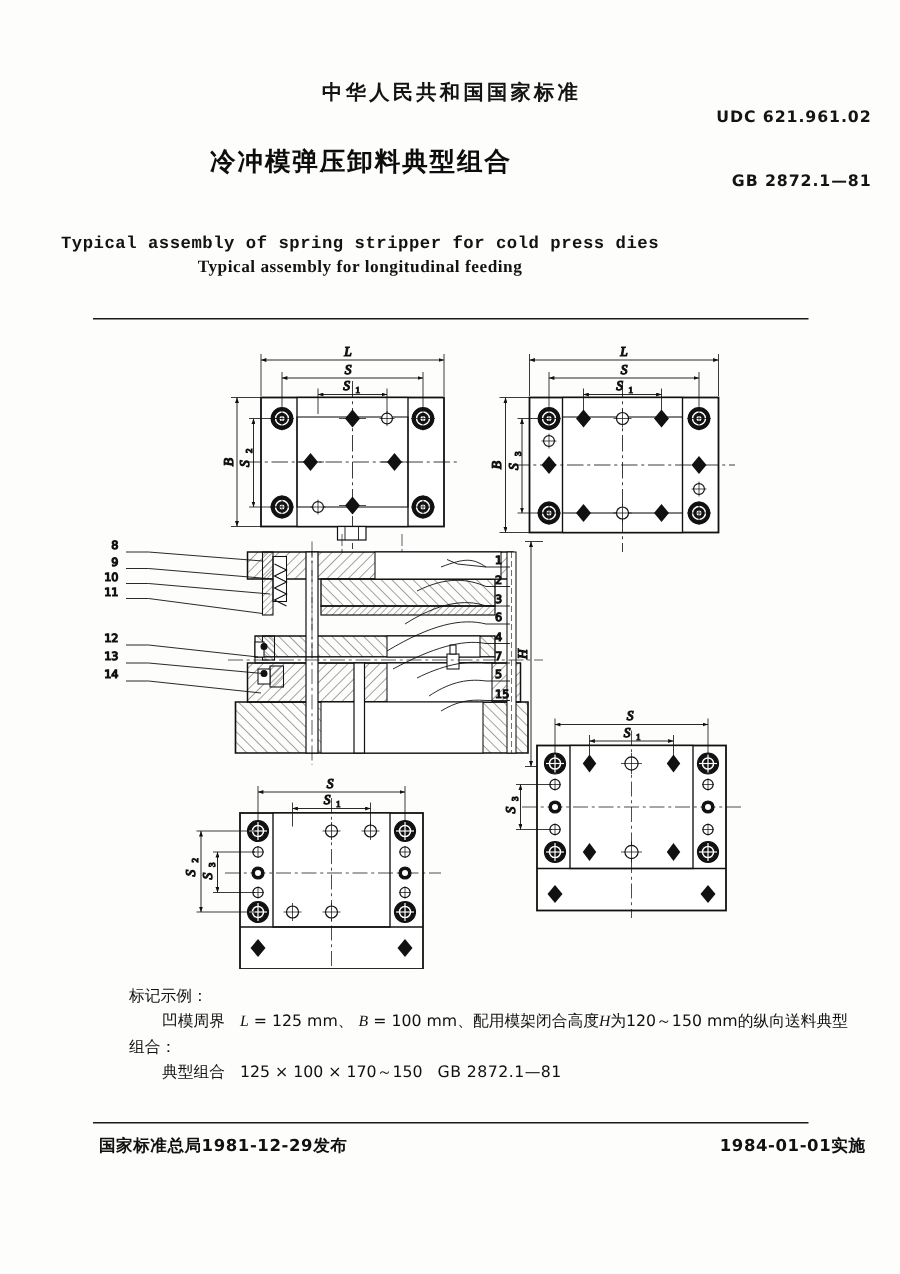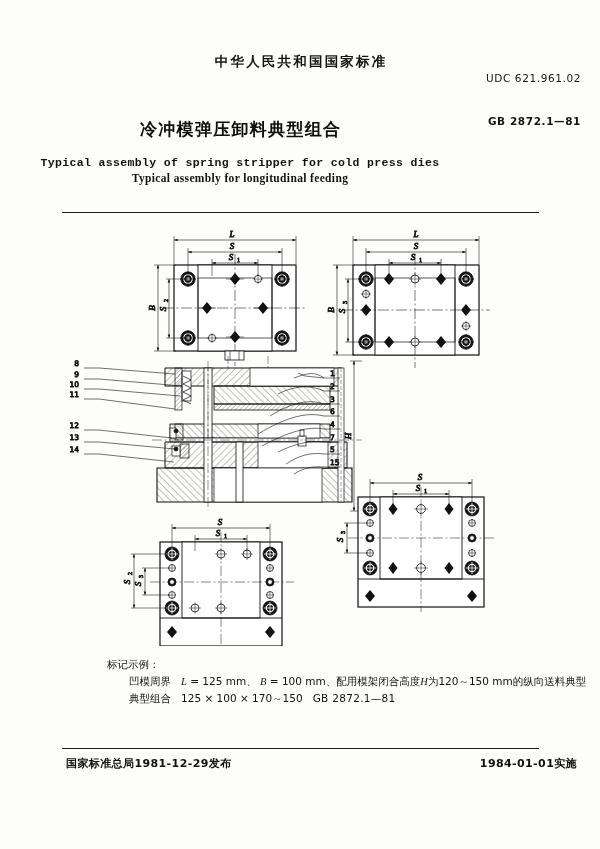--- a/index.html
+++ b/index.html
@@ -36,21 +36,21 @@
     font-weight: bold;
     letter-spacing: 2.2px;
     text-indent: 2.2px;
     color: #141414;
   }
   .hdr-udc {
     position: absolute;
     right: 58px; top: 72px;
     font-family: "DejaVu Sans", sans-serif;
     font-size: 10.5px;
-    font-weight: normal;
+    font-weight: bold;
     letter-spacing: .6px;
     color: #141414;
   }
   .hdr-code {
     position: absolute;
     right: 58px; top: 115px;
     font-family: "DejaVu Sans", sans-serif;
     font-size: 10.5px;
     font-weight: bold;
     letter-spacing: .6px;
@@ -60,21 +60,20 @@
     position: absolute;
     left: 30px;
     width: 420px;
     text-align: center;
     font-family: "DejaVu Sans", sans-serif;
     font-weight: bold;
     font-size: 17px;
     letter-spacing: 1.3px;
     text-indent: 1.3px;
     color: #0d0d0d;
-    margin-top: 22px;
   }
   .hdr-title1 { top: 96px; }
   .hdr-title2 { top: 121px; }
 
   .hdr-en1, .hdr-en2 {
     position: absolute;
     left: 30px;
     width: 420px;
     text-align: center;
     font-family: "Liberation Serif", serif;
@@ -102,21 +101,21 @@
   
   .notes {
     position: absolute;
     left: 86px; top: 656px;
     width: 450px;
     font-family: "DejaVu Sans", sans-serif;
     font-size: 10.5px;
     line-height: 17px;
     color: #111;
   }
-  .notes .ln { white-space: nowrap; margin-left: 21px; }
+  .notes .ln { white-space: nowrap; }
   .notes .ind1 { padding-left: 22px; }
   .notes i { font-family: "Liberation Serif", serif; font-style: italic; }
   .notes .gb { font-family: "DejaVu Sans", sans-serif; letter-spacing:.3px;}
 
   
   .ftr-left {
     position: absolute;
     left: 66px; top: 756px;
     font-family: "DejaVu Sans", sans-serif;
     font-size: 11px;
@@ -717,20 +716,21 @@
 
   <div class="notes">
     <div class="ln">标记示例：</div>
     <div class="ln ind1">
       <span>凹模周界</span>
       &nbsp;&nbsp;<i>L</i>
       <span>= 125 mm、</span>
       <i>B</i>
       <span>= 100 mm、配用模架闭合高度</span><i>H</i><span>为120～150 mm的纵向送料典型</span>
     </div>
+    <div class="ln">组合：</div>
     <div class="ln ind1">
       <span>典型组合</span>
       &nbsp;&nbsp;<span>125 × 100 × 170～150</span>
       &nbsp;&nbsp;<span class="gb">GB 2872.1—81</span>
     </div>
   </div>
 
   <div class="rule-bottom"></div>
 
   <div class="ftr-left">国家标准总局1981-12-29发布</div>

